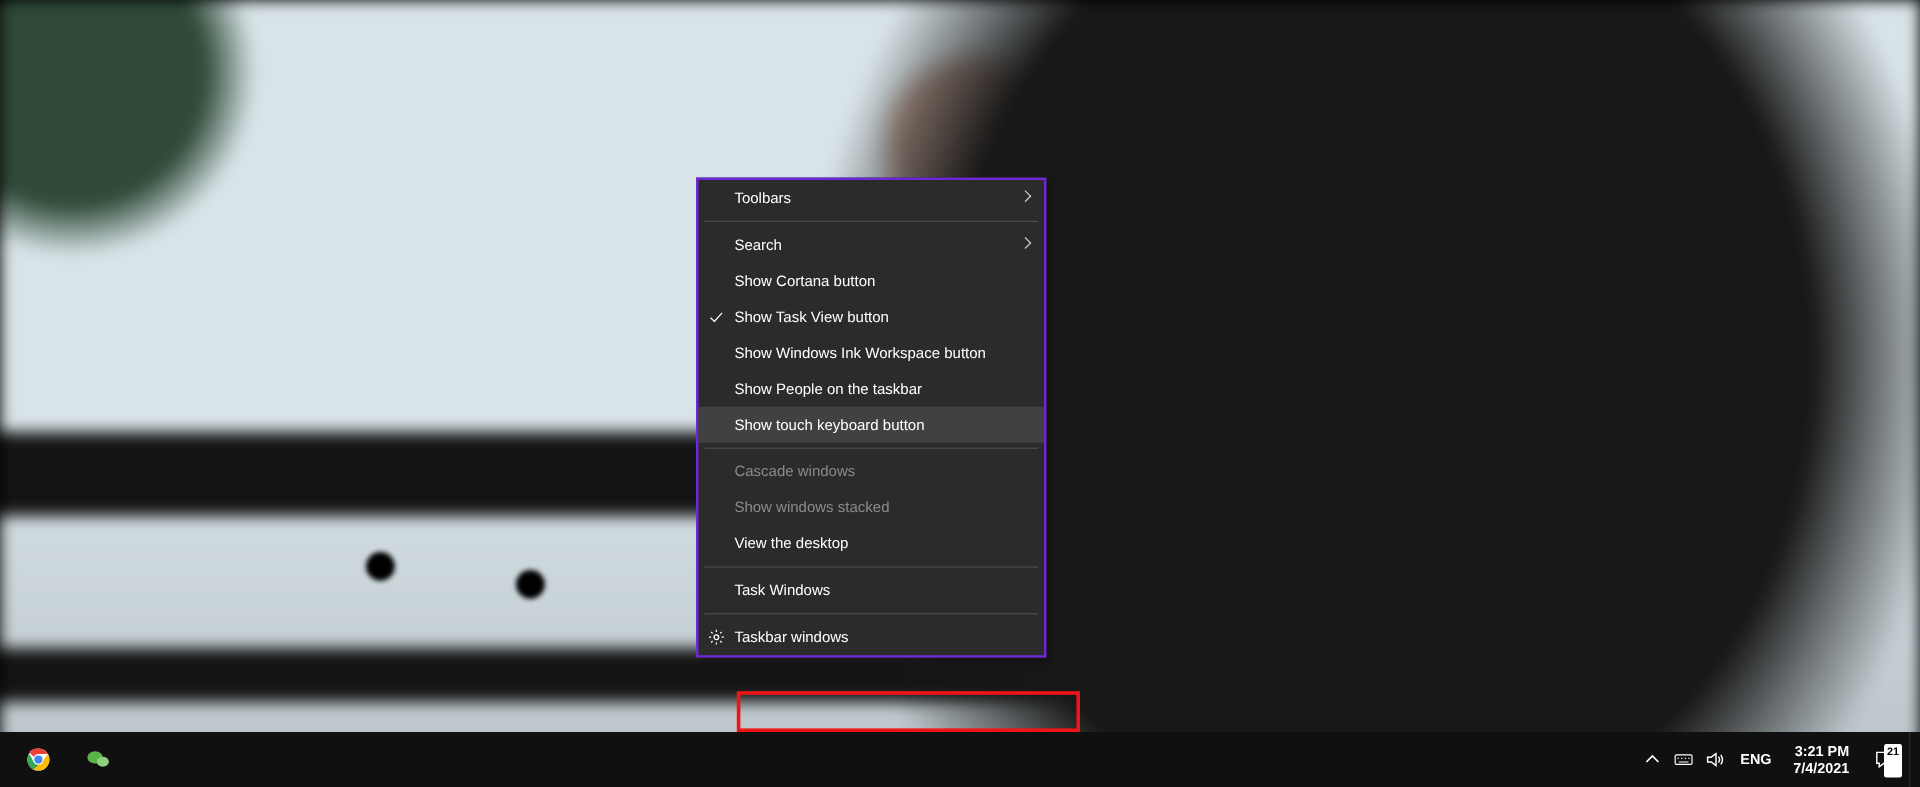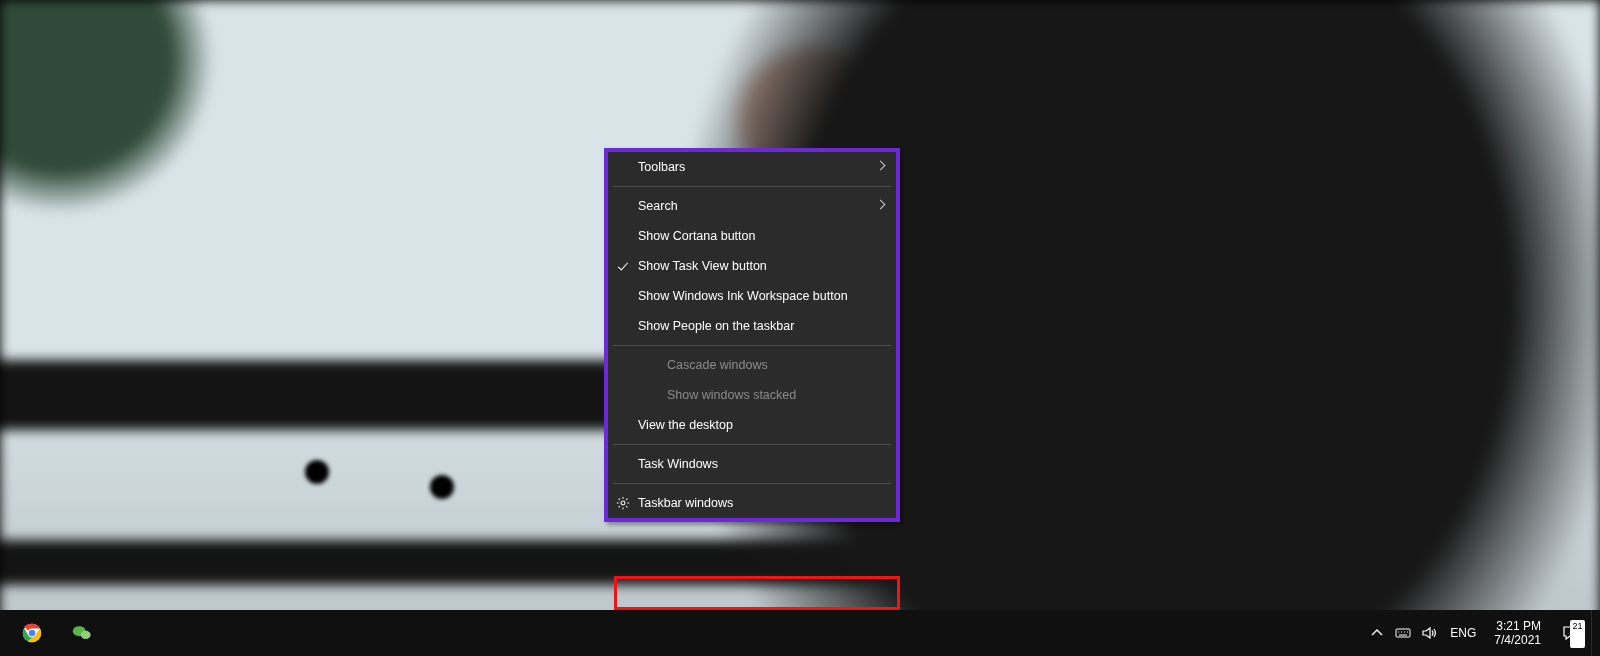--- a/index.html
+++ b/index.html
@@ -42,38 +42,38 @@
   width: 24px;
   height: 24px;
   background: #000;
   border-radius: 50%;
   filter: blur(2px);
 }
 
 
 .context-menu {
   position: absolute;
-  left: 604px;
+  left: 580px;
   top: 148px;
   width: 288px;
   background: #2b2b2b;
-  border: 4px solid #6d28d9;
+  border: 2px solid #6d28d9;
   box-shadow: 3px 3px 4px rgba(0,0,0,.35);
   z-index: 10;
 }
 
 .menu-item {
   position: relative;
   height: 30px;
   line-height: 30px;
   padding: 0 14px 0 30px;
   white-space: nowrap;
   color: #fff;
 }
-.menu-item.disabled { color: #8b8b8b; margin-left: 29px; }
+.menu-item.disabled { color: #8b8b8b; }
 .menu-item.hover   { background: #414141; }
 
 .menu-sep {
   height: 0;
   border-top: 1px solid #4d4d4d;
   margin: 4px 5px;
 }
 
 .submenu-arrow {
   position: absolute;
@@ -150,20 +150,21 @@
   justify-content: center;
 }
 .task-btn svg { width: 22px; height: 22px; }
 
 .taskbar-right {
   margin-left: auto;
   display: flex;
   align-items: center;
   height: 100%;
   padding-right: 2px;
+  font-weight: bold;
 }
 .tray-icon {
   width: 26px;
   height: 46px;
   display: flex;
   align-items: center;
   justify-content: center;
   color: #fff;
 }
 .tray-icon svg { width: 16px; height: 16px; }
@@ -243,20 +244,23 @@
   </div>
 
   <div class="menu-item">
     <span>Show Windows Ink Workspace button</span>
   </div>
 
   <div class="menu-item">
     <span>Show People on the taskbar</span>
   </div>
 
+  <div class="menu-item hover">
+    <span>Show touch keyboard button</span>
+  </div>
 
   <div class="menu-sep"></div>
 
   <div class="menu-item disabled">
     <span>Cascade windows</span>
   </div>
   <div class="menu-item disabled">
     <span>Show windows stacked</span>
   </div>
 

